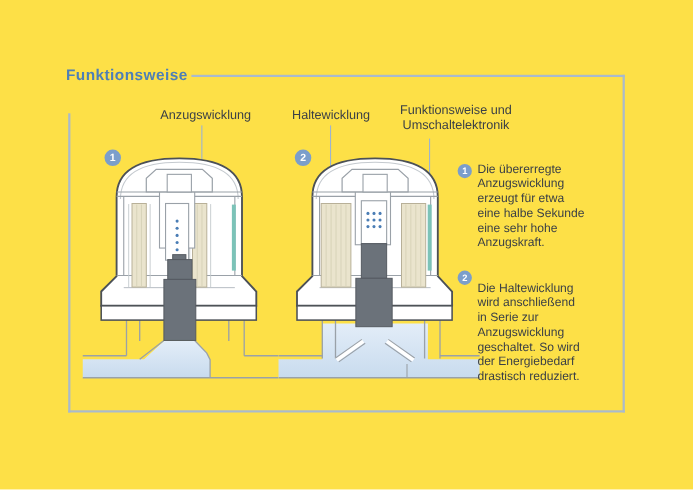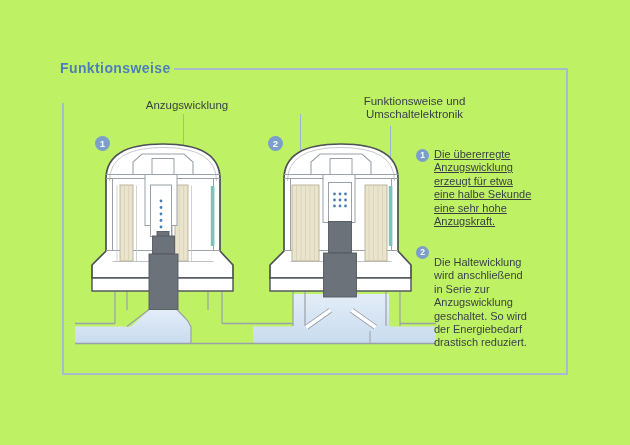--- a/index.html
+++ b/index.html
@@ -1,17 +1,17 @@
 <!DOCTYPE html>
 <html><head>
 <meta charset="utf-8">
 <style>
   html,body{margin:0;padding:0;background:#ffffff;}
   .canvas{
-    position:relative;width:630px;height:445px;background:#bef264;overflow:hidden;
+    position:relative;width:630px;height:445px;background:#fde047;overflow:hidden;
     font-family:"Liberation Sans",sans-serif;color:#3a3f46;
   }
   .title{
     position:absolute;left:60px;top:60px;font-size:14px;font-weight:bold;
     color:#4e7fb6;letter-spacing:0.4px;
   }
   .frame{position:absolute;background:#a9bacd;}
   .frame-top{left:174px;top:68px;width:394px;height:2px;}
   .frame-right{left:566px;top:68px;width:2px;height:307px;}
   .frame-bottom{left:62px;top:373px;width:506px;height:2px;}
@@ -39,20 +39,21 @@
 
 <div class="canvas">
 
   <div class="title">Funktionsweise</div>
   <div class="frame frame-top"></div>
   <div class="frame frame-right"></div>
   <div class="frame frame-bottom"></div>
   <div class="frame frame-left"></div>
 
   <div class="callout" style="left:127px;top:99px;width:120px;">Anzugswicklung</div>
+  <div class="callout" style="left:242px;top:99px;width:118px;">Haltewicklung</div>
   <div class="callout" style="left:352px;top:95px;width:125px;">Funktionsweise und
 Umschaltelektronik</div>
 
   <div class="leader" style="left:183px;top:114px;height:72px;"></div>
   <div class="leader-dot" style="left:180px;top:184px;background:#8d9bac;"></div>
   <div class="leader" style="left:300px;top:114px;height:72px;"></div>
   <div class="leader-dot" style="left:297px;top:184px;background:#8d9bac;"></div>
   <div class="leader" style="left:390px;top:126px;height:59px;"></div>
   <div class="leader-dot" style="left:387px;top:183px;background:#6fbcb1;"></div>
 
@@ -161,21 +162,21 @@
         <circle cx="92.5" cy="75" r="1.4"></circle>
     </g>
 
     <g fill="#6b727a" stroke="#555a61" stroke-width="0.9">
       <rect x="75.5" y="90.5" width="23" height="31.5"></rect>
       <rect x="70.5" y="122" width="33" height="44"></rect>
     </g>
   </svg>
 
   <div class="badge small" style="left:416px;top:149px;">1</div>
-  <div class="step-text" style="left:434px;top:148px;text-decoration:underline;">Die übererregte
+  <div class="step-text" style="left:434px;top:148px;">Die übererregte
 Anzugswicklung
 erzeugt für etwa
 eine halbe Sekunde
 eine sehr hohe
 Anzugskraft.</div>
 
   <div class="badge small" style="left:416px;top:246px;">2</div>
   <div class="step-text" style="left:434px;top:256px;">Die Haltewicklung
 wird anschließend
 in Serie zur

